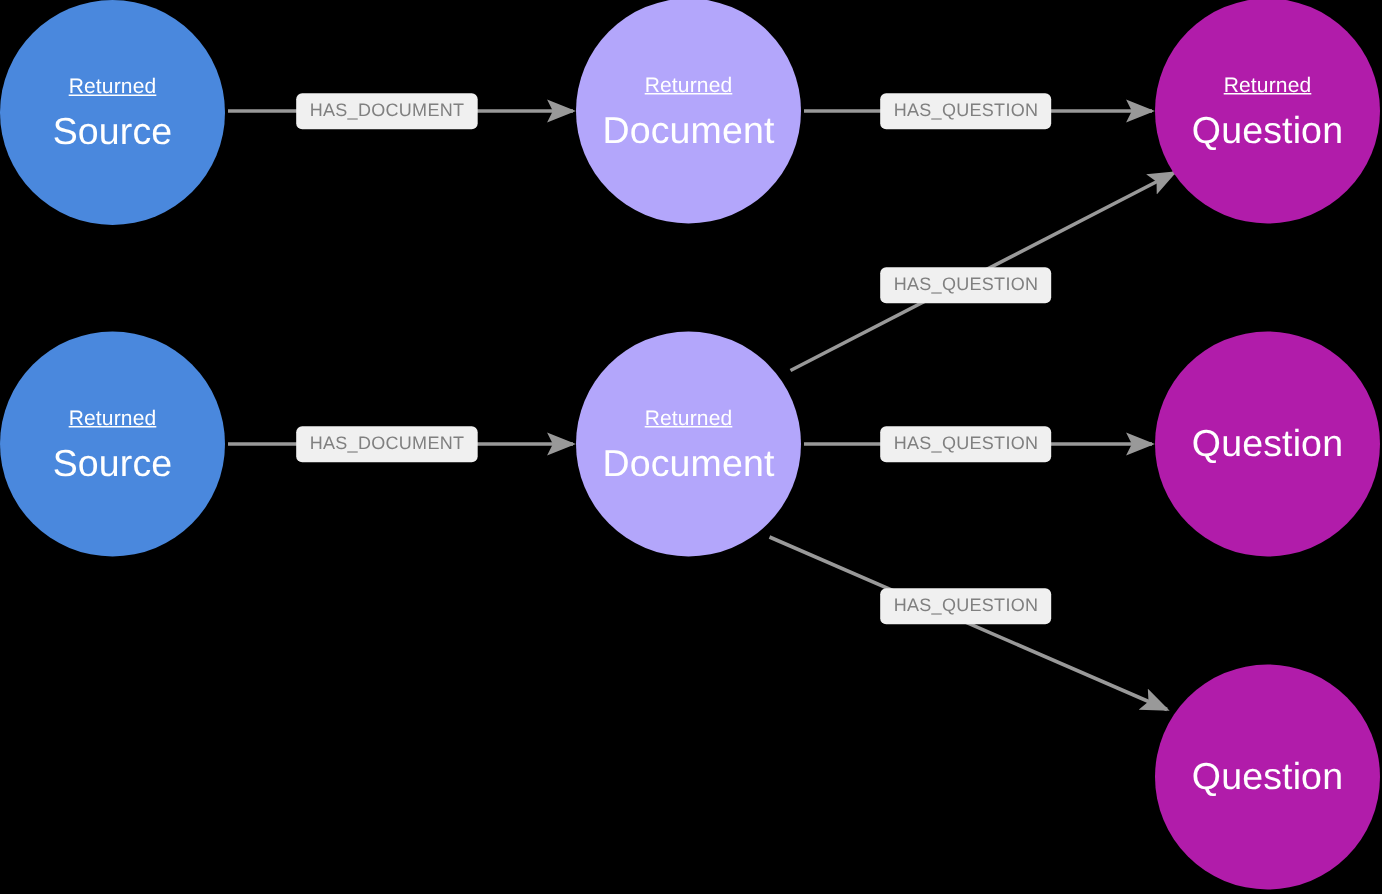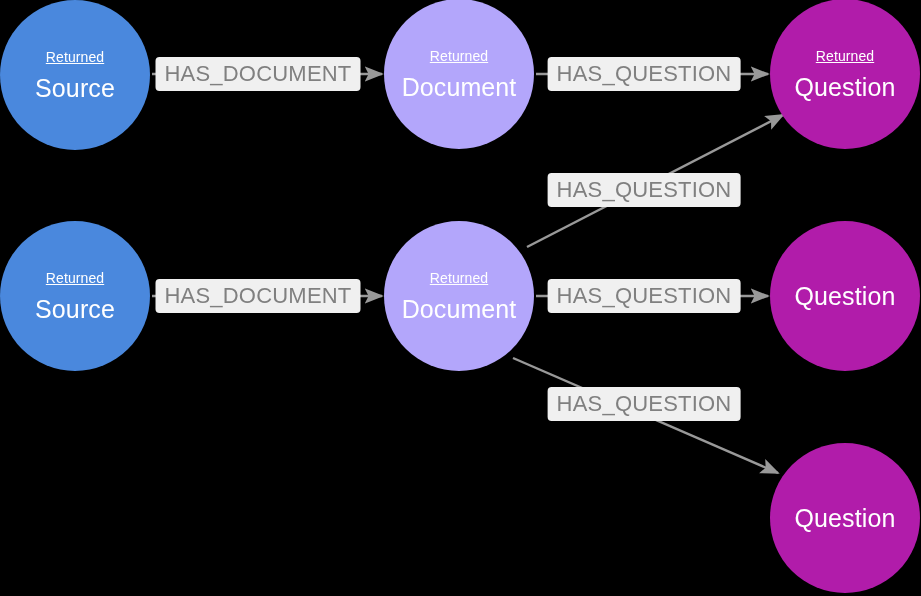--- a/index.html
+++ b/index.html
@@ -48,21 +48,21 @@
     color: #ffffff;
     letter-spacing: 0.1px;
   }
   .node.no-caption .node-title {
     margin-top: 0;
   }
   .edge-label {
     position: absolute;
     background: #f0f0f0;
     color: #808080;
-    font-size: 22px;
+    font-size: 12px;
     font-family: "Liberation Sans", sans-serif;
     letter-spacing: 0.2px;
     padding: 5px 9px 6px 9px;
     border-radius: 4px;
     white-space: nowrap;
     transform: translate(-50%, -50%);
     line-height: 1.05;
   }
 </style>
 </head>

